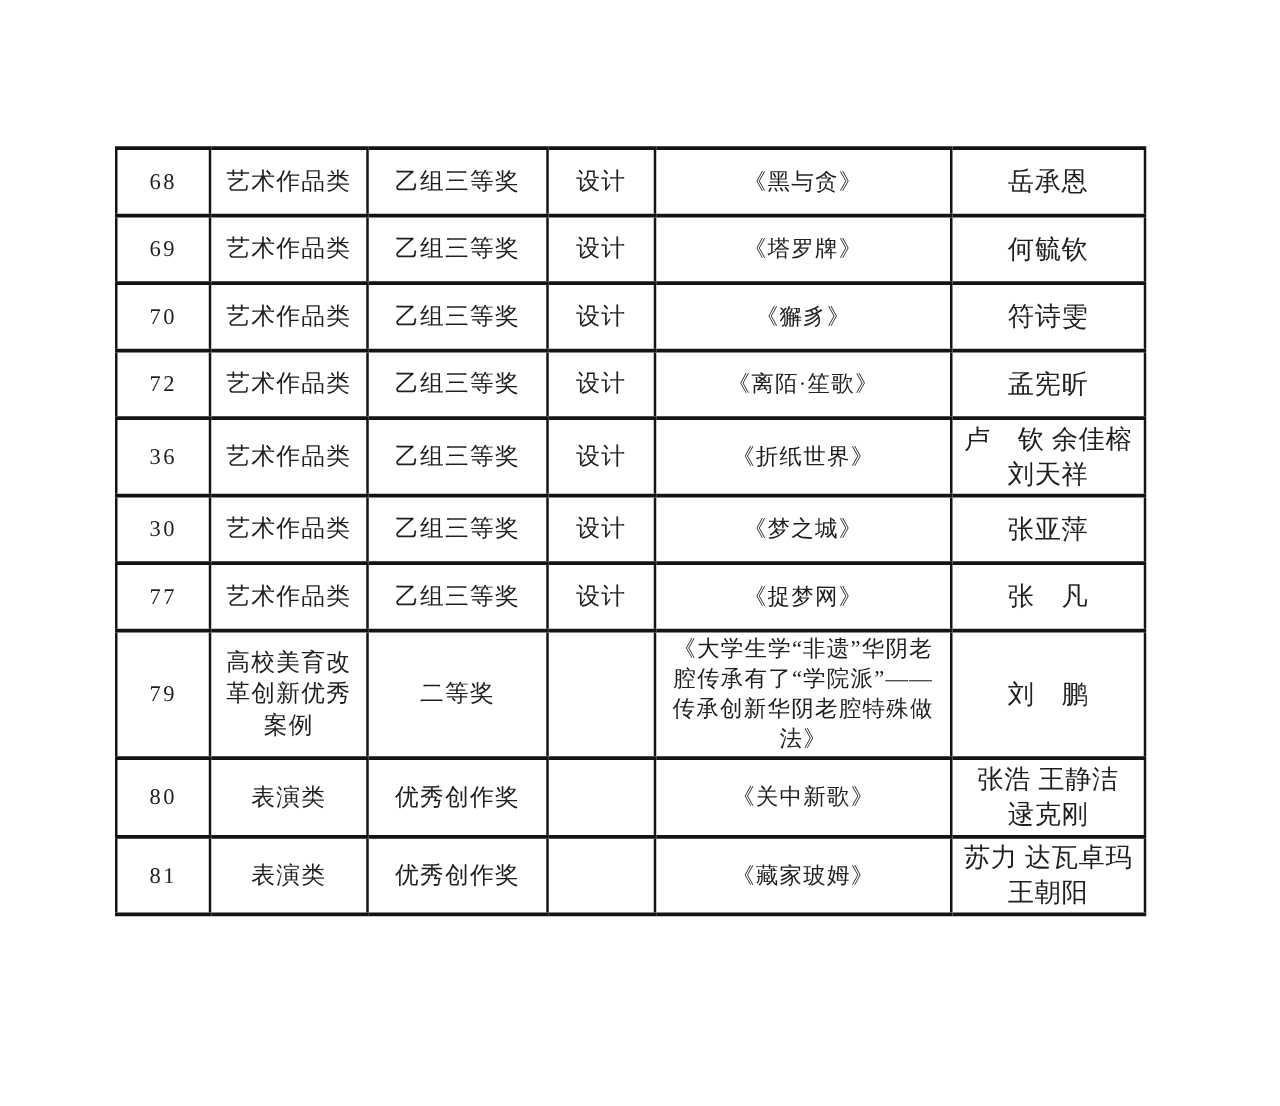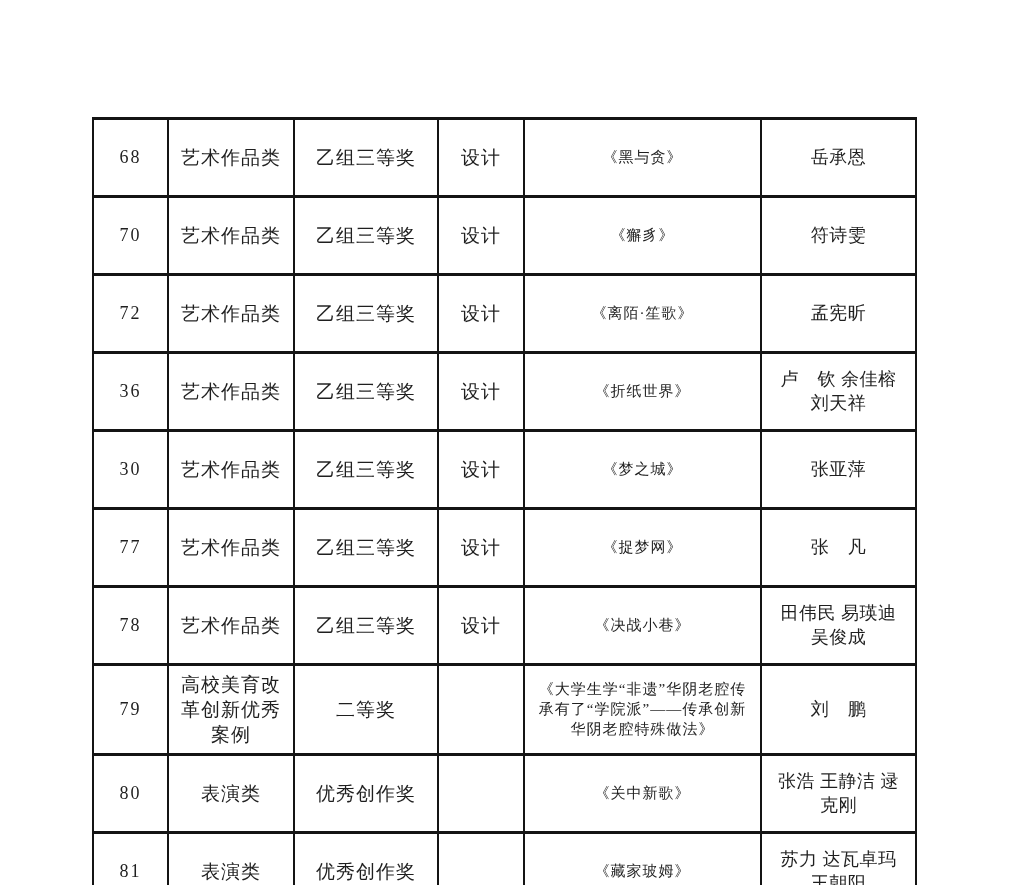--- a/index.html
+++ b/index.html
@@ -32,22 +32,22 @@
     text-align: center;
     vertical-align: middle;
     padding: 2px 6px;
     height: 47px;
     font-size: 19px;
     letter-spacing: 1px;
     line-height: 1.32;
     overflow: hidden;
   }
   td.c-index { font-size: 18px; letter-spacing: 2px; }
-  td.c-work  { font-size: 15px; padding: 14px 8px; }
-  td.c-authors { font-size: 18px; padding: 2px 8px; letter-spacing: 0.5px; }
+  td.c-work  { font-size: 18px; padding: 2px 8px; }
+  td.c-authors { font-size: 21px; padding: 2px 8px; letter-spacing: 0.5px; }
 </style>
 </head>
 <body>
 
 <div class="page">
   <table class="awards-table">
     <colgroup>
       <col style="width:75px">
       <col style="width:126px">
       <col style="width:144px">
@@ -56,20 +56,28 @@
       <col style="width:155px">
     </colgroup>
     <tbody>
         <tr>
     <td class="c-index">68</td>
     <td class="c-category">艺术作品类</td>
     <td class="c-award">乙组三等奖</td>
     <td class="c-type">设计</td>
     <td class="c-work">《黑与贪》</td>
     <td class="c-authors">岳承恩</td>
+  </tr>
+        <tr>
+    <td class="c-index">69</td>
+    <td class="c-category">艺术作品类</td>
+    <td class="c-award">乙组三等奖</td>
+    <td class="c-type">设计</td>
+    <td class="c-work">《塔罗牌》</td>
+    <td class="c-authors">何毓钦</td>
   </tr>
         <tr>
     <td class="c-index">70</td>
     <td class="c-category">艺术作品类</td>
     <td class="c-award">乙组三等奖</td>
     <td class="c-type">设计</td>
     <td class="c-work">《獬豸》</td>
     <td class="c-authors">符诗雯</td>
   </tr>
         <tr>
@@ -98,28 +106,20 @@
   </tr>
         <tr>
     <td class="c-index">77</td>
     <td class="c-category">艺术作品类</td>
     <td class="c-award">乙组三等奖</td>
     <td class="c-type">设计</td>
     <td class="c-work">《捉梦网》</td>
     <td class="c-authors">张　凡</td>
   </tr>
         <tr>
-    <td class="c-index">78</td>
-    <td class="c-category">艺术作品类</td>
-    <td class="c-award">乙组三等奖</td>
-    <td class="c-type">设计</td>
-    <td class="c-work">《决战小巷》</td>
-    <td class="c-authors">田伟民 易瑛迪 吴俊成</td>
-  </tr>
-        <tr>
     <td class="c-index">79</td>
     <td class="c-category">高校美育改革创新优秀案例</td>
     <td class="c-award">二等奖</td>
     <td class="c-type"></td>
     <td class="c-work">《大学生学“非遗”华阴老腔传承有了“学院派”——传承创新华阴老腔特殊做法》</td>
     <td class="c-authors">刘　鹏</td>
   </tr>
         <tr>
     <td class="c-index">80</td>
     <td class="c-category">表演类</td>

